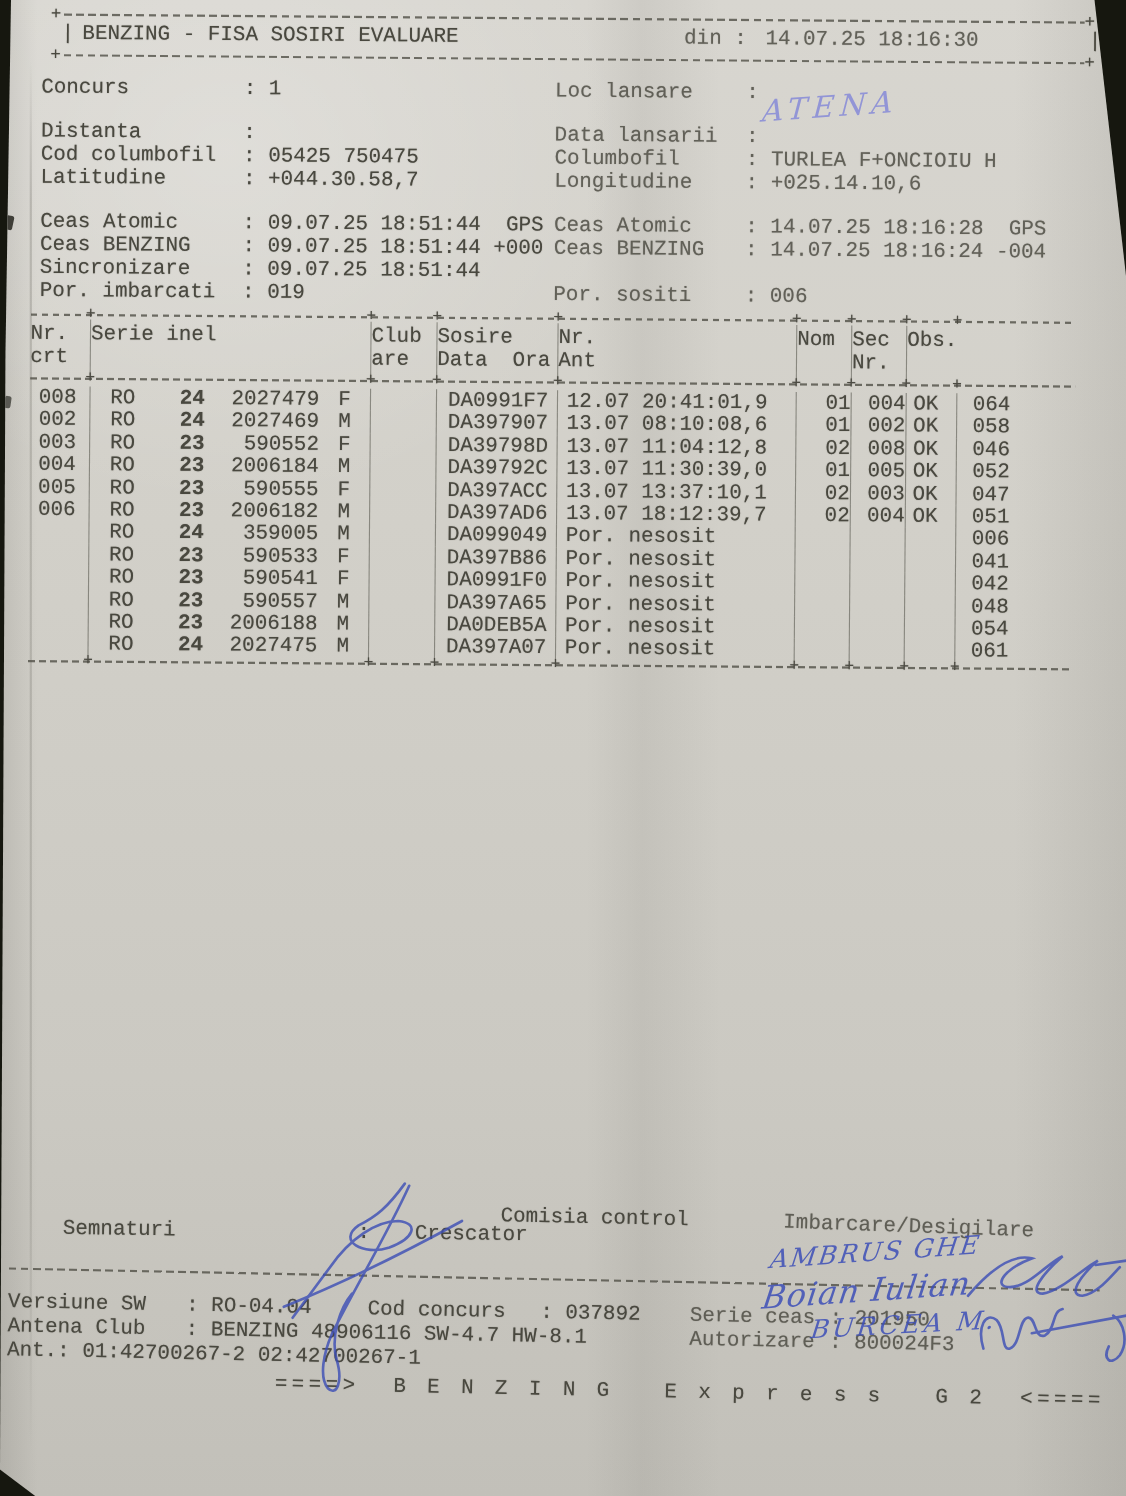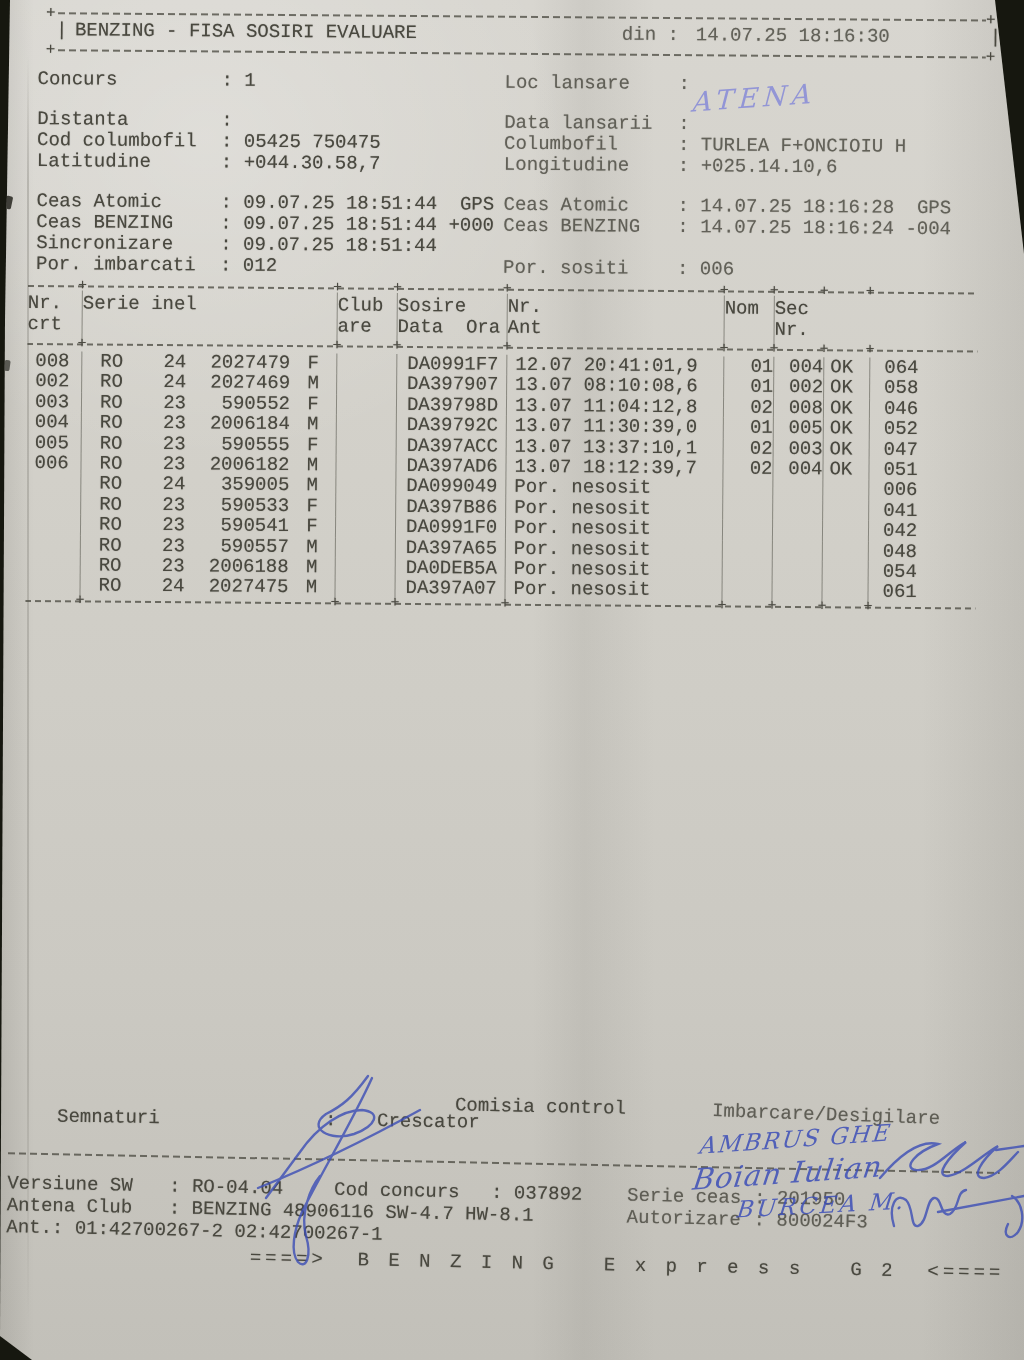--- a/index.html
+++ b/index.html
@@ -62,21 +62,21 @@
   .cell{border-right:1px solid rgba(75,74,66,.55);overflow:hidden;white-space:pre;}
   .cell:last-child{border-right:none;}
   .thead{margin-top:2px;}
   .thead .cell{padding:3px 0 6px;line-height:21px;}
   .rows{margin:5px 0 4px;}
   .tr{height:20.4px;line-height:20.4px;}
   .p8{padding-left:8px;} .p6{padding-left:6px;} .p10{padding-left:10px;}
   .p14{padding-left:14px;} .p24{padding-left:24px;}
   .c-serie{display:flex;padding-left:18px;}
   .c-serie .ro{width:46px;flex:none;}
-  .c-serie .yr{width:40px;flex:none;text-align:right;padding-right:4px;}
+  .c-serie .yr{width:40px;flex:none;text-align:right;padding-right:4px;font-weight:bold;}
   .c-serie .rg{width:100px;flex:none;text-align:right;}
   .c-serie .sx{flex:1;text-align:center;}
   .c-ant,.c-nom{text-align:right;}
 
   
   .sig-row{position:absolute;left:12px;top:1080px;height:24px;line-height:24px;transform:rotate(.8deg);transform-origin:0 0;white-space:pre;}
   .sig-row .s-lab{display:inline-block;width:268px;}
   .sig-row .s-col{display:inline-block;width:52px;}
   .sig-comisia{position:absolute;left:455px;top:1096px;transform:rotate(1.2deg);}
   .sig-imbarcare{position:absolute;left:712px;top:1104px;transform:rotate(2deg);}
@@ -133,21 +133,21 @@
     </div>
 
     <div class="info" id="info-rows">
         <div class="irow"><div class="ihalf-l"><span class="lab">Concurs</span><span class="pre">: 1</span></div><div class="ihalf-r dim"><span class="lab">Loc lansare</span><span class="pre">:</span></div></div>
         <div class="irow sp"><div class="ihalf-l"><span class="lab">Distanta</span><span class="pre">:</span></div><div class="ihalf-r dim"><span class="lab">Data lansarii</span><span class="pre">:</span></div></div>
         <div class="irow"><div class="ihalf-l"><span class="lab">Cod columbofil</span><span class="pre">: 05425 750475</span></div><div class="ihalf-r dim"><span class="lab">Columbofil</span><span class="pre">: TURLEA F+ONCIOIU H</span></div></div>
         <div class="irow"><div class="ihalf-l"><span class="lab">Latitudine</span><span class="pre">: +044.30.58,7</span></div><div class="ihalf-r dim"><span class="lab">Longitudine</span><span class="pre">: +025.14.10,6</span></div></div>
         <div class="irow sp"><div class="ihalf-l"><span class="lab">Ceas Atomic</span><span class="pre">: 09.07.25 18:51:44  GPS</span></div><div class="ihalf-r dim"><span class="lab">Ceas Atomic</span><span class="pre">: 14.07.25 18:16:28  GPS</span></div></div>
         <div class="irow"><div class="ihalf-l"><span class="lab">Ceas BENZING</span><span class="pre">: 09.07.25 18:51:44 +000</span></div><div class="ihalf-r dim"><span class="lab">Ceas BENZING</span><span class="pre">: 14.07.25 18:16:24 -004</span></div></div>
         <div class="irow"><div class="ihalf-l"><span class="lab">Sincronizare</span><span class="pre">: 09.07.25 18:51:44</span></div><div class="ihalf-r dim"><span class="lab"></span><span class="pre"></span></div></div>
-        <div class="irow"><div class="ihalf-l"><span class="lab">Por. imbarcati</span><span class="pre">: 012</span></div><div class="ihalf-r dim"><span class="lab">Por. sositi</span><span class="pre">: 006</span></div></div>
+        <div class="irow"><div class="ihalf-l"><span class="lab">Por. imbarcati</span><span class="pre">: 019</span></div><div class="ihalf-r dim"><span class="lab">Por. sositi</span><span class="pre">: 006</span></div></div>
       </div>
 
     <div class="tbl">
       <div class="tsep">
           <div class="dash"></div>
           <span class="plus" style="left: 50px;">+</span>
           <span class="plus" style="left: 305px;">+</span>
           <span class="plus" style="left: 365px;">+</span>
           <span class="plus" style="left: 475px;">+</span>
           <span class="plus" style="left: 692px;">+</span>
@@ -156,20 +156,21 @@
           <span class="plus" style="left: 838px;">+</span>
         </div>
       <div class="grid thead" id="thead">
           <div class="cell p24"><div class="pre">Nr.</div><div class="pre">crt</div></div>
           <div class="cell p10"><div class="pre">Serie inel</div><div class="pre">&nbsp;</div></div>
           <div class="cell p6"><div class="pre">Club</div><div class="pre">are</div></div>
           <div class="cell p8"><div class="pre">Sosire</div><div class="pre">Data  Ora</div></div>
           <div class="cell p8"><div class="pre">Nr.</div><div class="pre">Ant</div></div>
           <div class="cell p6"><div class="pre">Nom</div><div class="pre">&nbsp;</div></div>
           <div class="cell p6"><div class="pre">Sec</div><div class="pre">Nr.</div></div>
+          <div class="cell p14"><div class="pre">Obs.</div><div class="pre">&nbsp;</div></div>
         </div>
       <div class="tsep">
           <div class="dash"></div>
           <span class="plus" style="left: 50px;">+</span>
           <span class="plus" style="left: 305px;">+</span>
           <span class="plus" style="left: 365px;">+</span>
           <span class="plus" style="left: 475px;">+</span>
           <span class="plus" style="left: 692px;">+</span>
           <span class="plus" style="left: 742px;">+</span>
           <span class="plus" style="left: 792px;">+</span>

